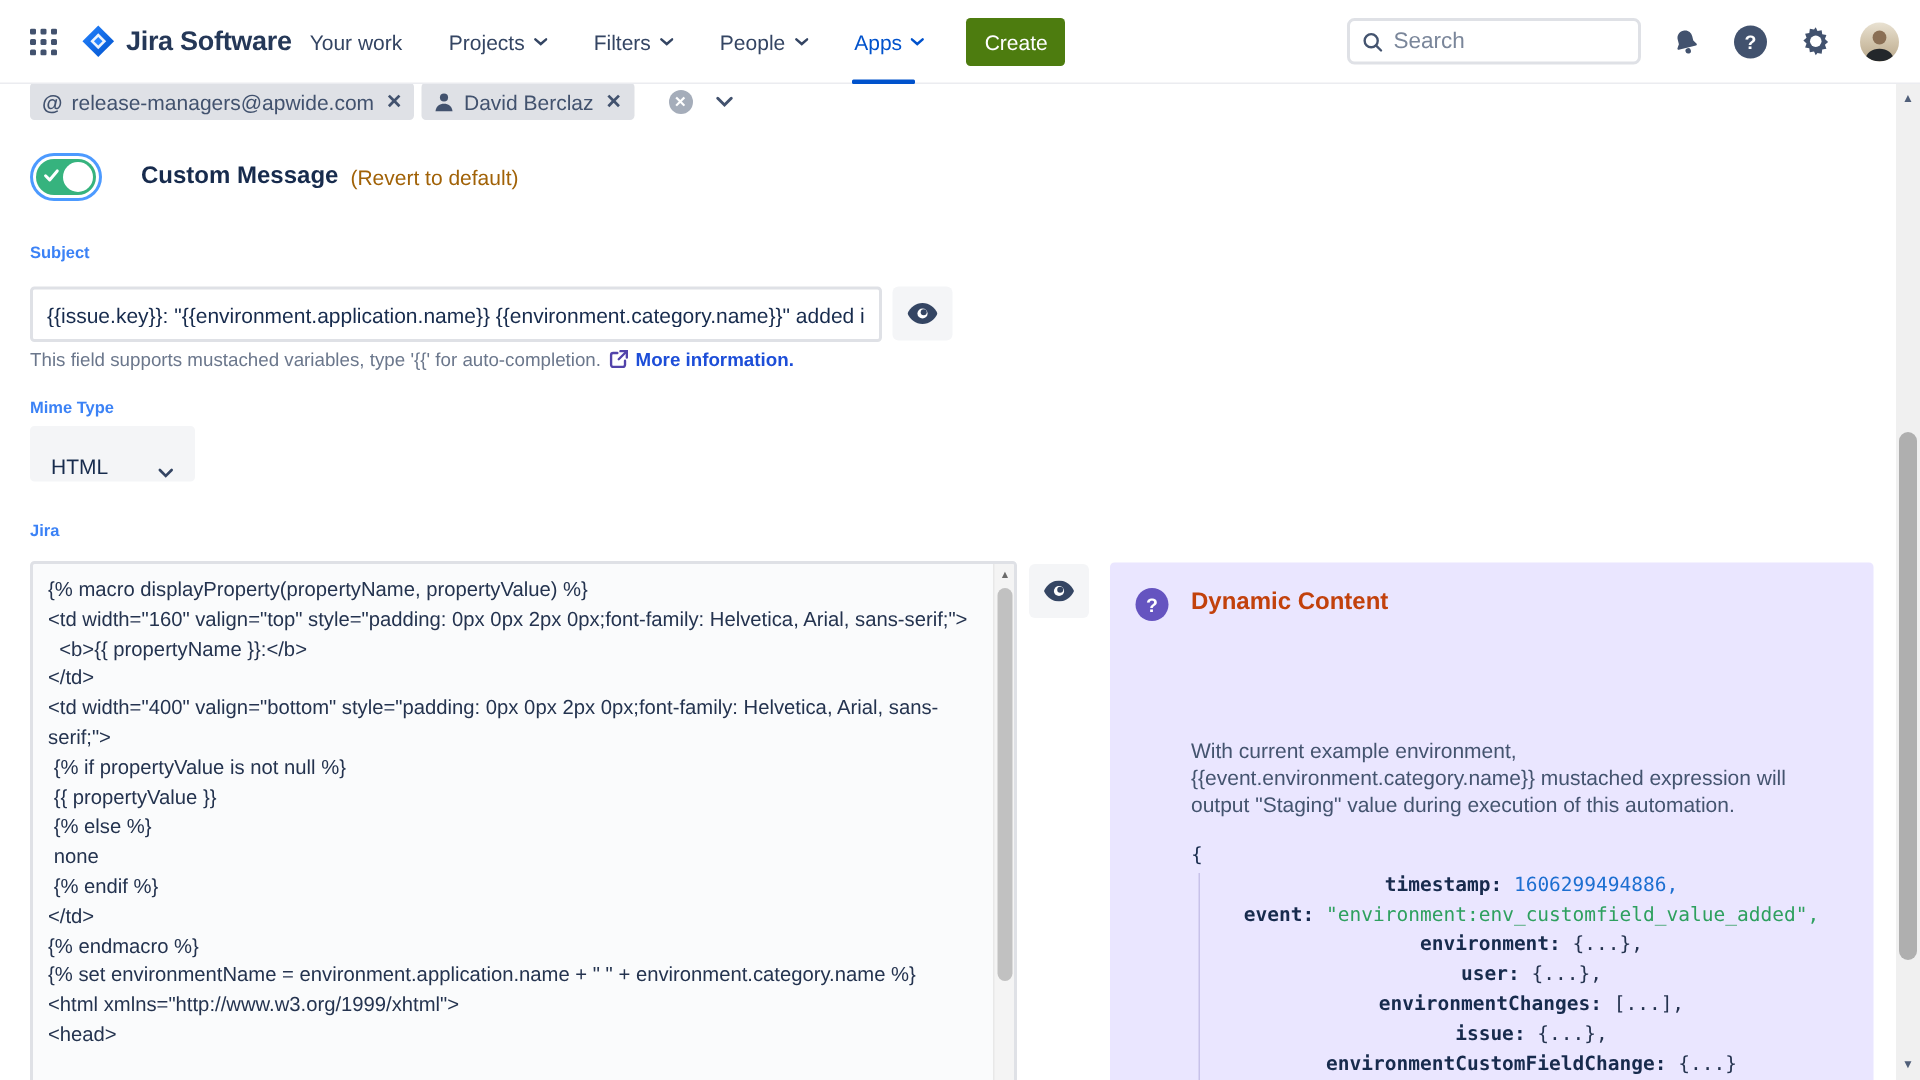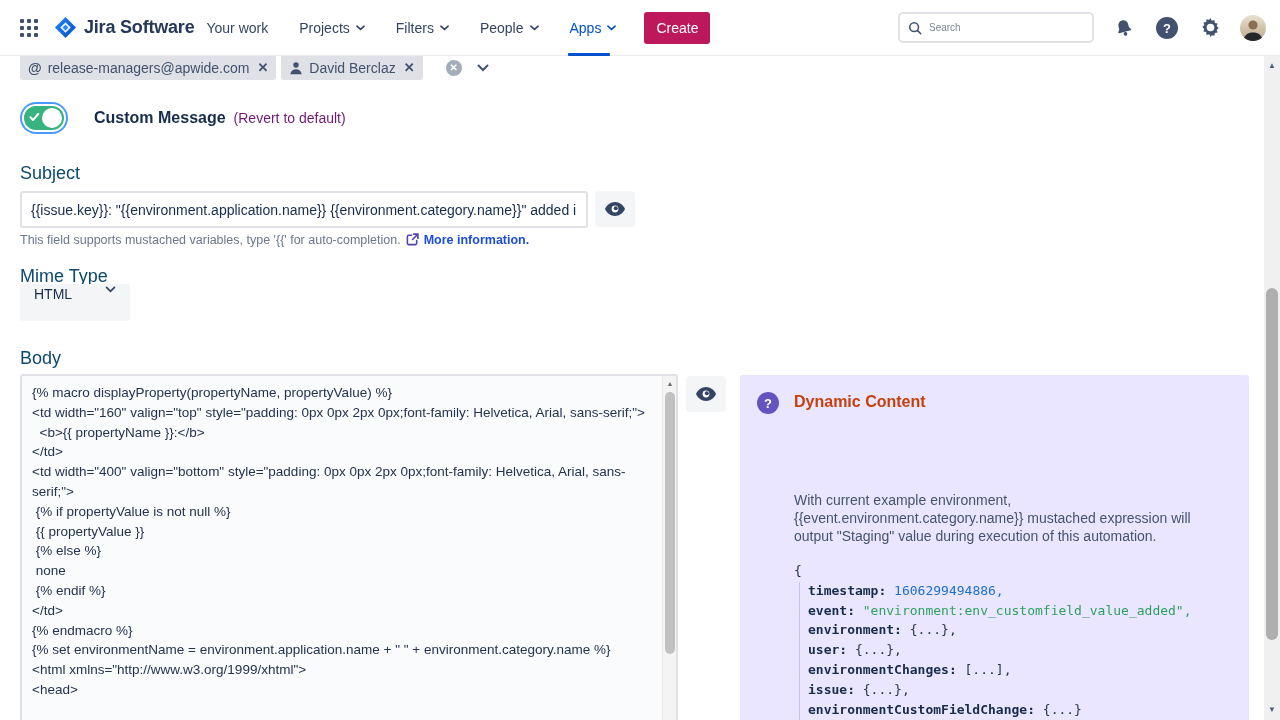--- a/index.html
+++ b/index.html
@@ -12,27 +12,27 @@
     display:flex; align-items:center; padding:0 14px 0 16px; border-bottom:1px solid #EBECF0; z-index:5; }
   .nav-grid { width:26px; height:26px; display:flex; align-items:center; justify-content:center; cursor:pointer; }
   .nav-logo { display:flex; align-items:center; gap:7px; margin-left:12px; }
   .nav-logo-text { font-size:18px; font-weight:700; color:#253858; letter-spacing:-0.2px; }
   .nav-menu { display:flex; align-items:center; gap:31px; margin-left:12px; height:56px; }
   .nav-item { display:flex; align-items:center; gap:6px; font-size:14px; font-weight:500;
     color:#344563; cursor:pointer; height:56px; position:relative; }
   .nav-item.active { color:#0052CC; }
   .nav-item.active::after { content:""; position:absolute; left:-2px; right:6px; bottom:0;
     height:3px; background:#0052CC; border-radius:1px; }
-  .create-btn { margin-left:28px; background:#be185d; color:#fff; border:none; border-radius:3px;
+  .create-btn { margin-left:28px; background:#4d7c0f; color:#fff; border:none; border-radius:3px;
     font-size:14px; font-weight:500; height:32px; padding:0 12px; cursor:pointer;
     font-family:"Liberation Sans", sans-serif; }
   .nav-right { margin-left:auto; display:flex; align-items:center; gap:17px; }
   .search-box { display:flex; align-items:center; gap:7px; width:196px; height:31px;
     border:2px solid #DFE1E6; border-radius:5px; padding:0 8px; background:#fff; }
-  .search-box input { border:none; outline:none; font-size:10px; color:#172B4D; width:140px;
+  .search-box input { border:none; outline:none; font-size:15px; color:#172B4D; width:140px;
     font-family:"Liberation Sans", sans-serif; background:transparent; }
   .search-box input::placeholder { color:#7A869A; }
   .nav-icon { width:26px; height:26px; display:flex; align-items:center; justify-content:center; cursor:pointer; }
   .avatar { width:26px; height:26px; border-radius:50%; overflow:hidden; cursor:pointer;
     background:linear-gradient(180deg,#e9e2d2 0%,#cfc1a8 55%,#b9a98c 100%); position:relative; }
 
   
   .chips-row { position:absolute; left:20px; top:55px; display:flex; align-items:center; gap:5px; }
   .chip { display:flex; align-items:center; gap:6px; background:#DFE1E6; border-radius:3px;
     height:25px; padding:0 8px; color:#42526E; font-size:14px; cursor:default; }
@@ -44,34 +44,34 @@
   .chips-chevron { margin-left:10px; cursor:pointer; display:flex; align-items:center; }
 
   
   .toggle-row { position:absolute; left:24px; top:106px; display:flex; align-items:center; }
   .toggle { position:relative; width:40px; height:24px; background:#36B37E; border-radius:14px;
     cursor:pointer; box-shadow:0 0 0 2px #fff, 0 0 0 4px #4C9AFF; }
   .toggle .knob { position:absolute; top:2px; right:2px; width:20px; height:20px; border-radius:50%;
     background:#fff; }
   .toggle .check { position:absolute; left:5px; top:6px; }
   .toggle-label { margin-left:30px; font-size:16px; font-weight:700; color:#172B4D; }
-  .revert-link { margin-left:8px; font-size:14px; color:#701a75; cursor:pointer; text-decoration:none; }
-
-  
-  .field-label { position:absolute; left:20px; font-size:18px; font-weight:400; color:#0c4a6e; }
+  .revert-link { margin-left:8px; font-size:14px; color:#a16207; cursor:pointer; text-decoration:none; }
+
+  
+  .field-label { position:absolute; left:20px; font-size:11px; font-weight:700; color:#3b82f6; }
   .subject-input { position:absolute; left:20px; top:191px; width:568px; height:37px;
     border:2px solid #DFE1E6; border-radius:3px; padding:0 9px; font-size:14px; color:#172B4D;
     font-family:"Liberation Sans", sans-serif; outline:none; background:#fff; }
   .eye-btn { position:absolute; width:40px; height:36px; background:#F4F5F7; border:none;
     border-radius:4px; display:flex; align-items:center; justify-content:center; cursor:pointer; }
   .helper { position:absolute; left:20px; top:233px; font-size:12.5px; color:#6B778C;
     display:flex; align-items:flex-start; gap:5px; }
   .more-info { color:#1d4ed8; font-weight:700; cursor:pointer; }
   .mime-select { position:absolute; left:20px; top:284px; width:110px; height:37px; background:#F4F5F7;
-    border:2px solid #F4F5F7; border-radius:3px; display:flex; align-items:flex-start;
+    border:2px solid #F4F5F7; border-radius:3px; display:flex; align-items:flex-end;
     justify-content:space-between; padding:0 12px; font-size:14px; color:#172B4D; cursor:pointer; }
 
   
   .body-area { position:absolute; left:20px; top:374px; width:658px; height:428px;
     border:2px solid #DFE1E6; border-radius:3px; background:#FAFBFC; overflow:hidden; }
   .body-text { position:absolute; left:0; top:0; right:14px; bottom:0; padding:7px 6px 7px 10px;
     font-size:13.5px; line-height:19.8px; color:#24334F; white-space:pre-wrap;
     overflow-wrap:break-word; font-family:"Liberation Sans", sans-serif; }
   .ta-scrollbar { position:absolute; right:0; top:0; bottom:0; width:14px; background:#F4F4F4;
     border-left:1px solid #E8E8E8; }
@@ -85,21 +85,21 @@
     border-radius:3px 3px 0 0; }
   .panel-qicon { position:absolute; left:17px; top:17px; width:22px; height:22px; border-radius:50%;
     background:#6554C0; color:#fff; font-size:13px; font-weight:700; display:flex;
     align-items:center; justify-content:center; }
   .panel-title { position:absolute; left:54px; top:18px; font-size:16px; font-weight:700; color:#c2410c; }
   .panel-p { position:absolute; left:54px; width:428px; font-size:14px; line-height:18px; color:#44546F; }
   .code { position:absolute; left:54px; top:186px; width:440px;
     font-family:"DejaVu Sans Mono", monospace; font-size:13px; line-height:19.8px; color:#172B4D; }
   .code .guide { position:absolute; left:5px; top:21px; bottom:-140px; width:1px; background:#C8C2EA; }
   .code-line { white-space:pre; }
-  .code-line.indent { padding-left:14px; }
+  .code-line.indent { padding-left:14px;text-align:center; }
   .ck { font-weight:700; color:#172B4D; }
   .ck::after { content:": "; white-space:pre; }
   .cv.num { color:#1D6FD1; }
   .cv.str { color:#2EA05F; }
   .cv.plain { color:#24334F; }
 
   
   .page-scrollbar { position:absolute; right:0; top:56px; bottom:0; width:16px; background:#F0F0F0; z-index:6; }
   .page-scrollbar .arrow { position:absolute; left:0; width:16px; text-align:center; font-size:8px;
     color:#505F79; line-height:16px; cursor:pointer; }
@@ -263,21 +263,21 @@
   </div>
 
   <div class="field-label" style="top:266px">Mime Type</div>
   <div class="mime-select">
     <span>HTML</span>
     <svg width="11" height="7" viewBox="0 0 12 8">
       <path d="M1.5 1.5L6 6l4.5-4.5" fill="none" stroke="#344563" stroke-width="2" stroke-linecap="round"></path>
     </svg>
   </div>
 
-  <div class="field-label" style="top:348px">Body</div>
+  <div class="field-label" style="top:348px">Jira</div>
   <div class="body-area">
     <div class="body-text">{% macro displayProperty(propertyName, propertyValue) %}
 &lt;td width="160" valign="top" style="padding: 0px 0px 2px 0px;font-family: Helvetica, Arial, sans-serif;"&gt;
   &lt;b&gt;{{ propertyName }}:&lt;/b&gt;
 &lt;/td&gt;
 &lt;td width="400" valign="bottom" style="padding: 0px 0px 2px 0px;font-family: Helvetica, Arial, sans-serif;"&gt;
  {% if propertyValue is not null %}
  {{ propertyValue }}
  {% else %}
  none

